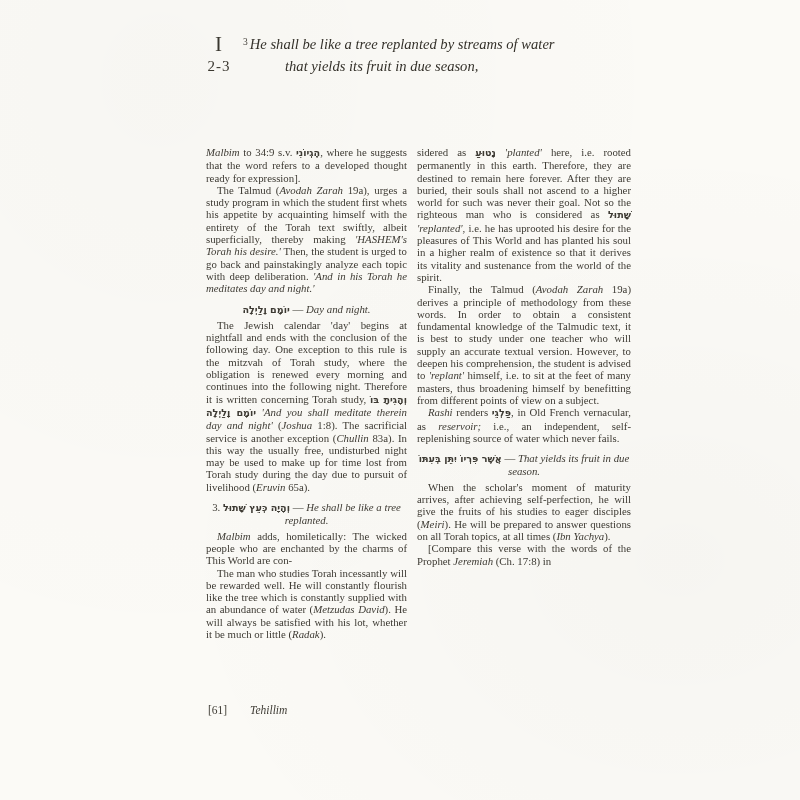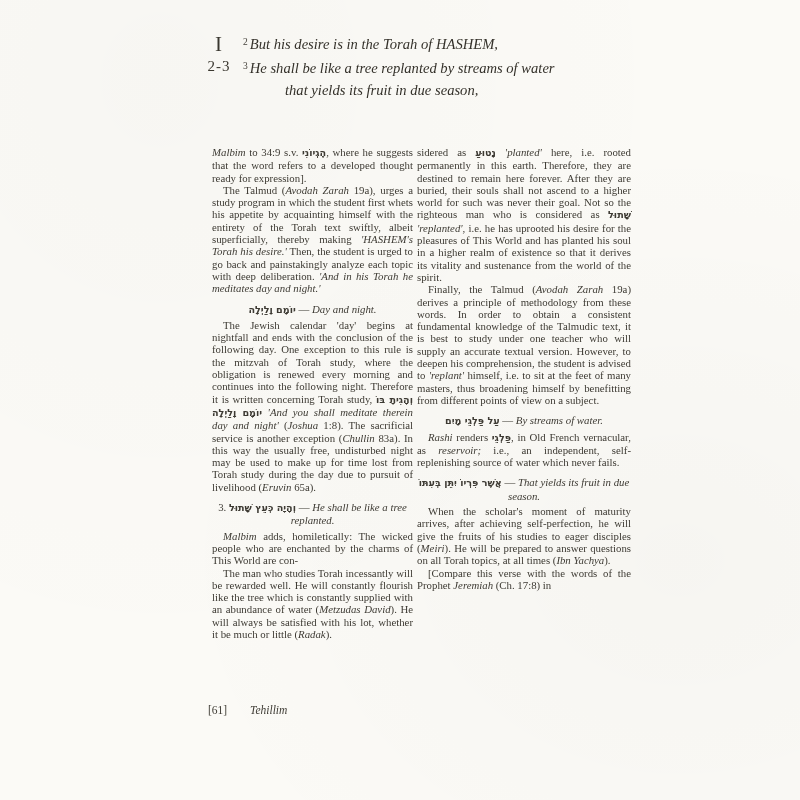--- a/index.html
+++ b/index.html
@@ -34,21 +34,21 @@
   .verse-line { white-space:nowrap; }
   .verse-line.indent { padding-left:42px; }
   .vnum { font-style:normal; font-size:9.5px; vertical-align:4px; margin-right:2px; color:#44413a; }
 
   
   .col {
     position:absolute; top:146px;
     font-size:10.8px; line-height:12.3px;
     text-align:justify;
   }
-  .col-left  { left:212px; width:201px; }
+  .col-left  { left:206px; width:201px; }
   .col-right { left:417px; width:214px; }
 
   .col p { margin:0; }
   .col p.para.indent { text-indent:11px; }
   .col p.heading {
     margin-top:8px; margin-bottom:3px;
     text-align:center;
   }
   .it { font-style:italic; }
   .heb {
@@ -71,38 +71,36 @@
 <body>
 
 <div class="page">
 
   <div class="chapter-block">
     <div class="chapter-numeral">I</div>
     <div class="verse-range">2-3</div>
   </div>
 
   <div class="verse-block">
-      <div class="verse-line"><span class="vnum">2</span><span>But his desire is in the Torah of HASHEM,</span></div>
       <div class="verse-line"><span class="vnum">3</span><span>He shall be like a tree replanted by streams of water</span></div>
       <div class="verse-line indent"><span>that yields its fruit in due season,</span></div>
     </div>
 
   <div class="col col-left">
       <p class="para"><span class="it">Malbim</span><span> to 34:9 s.v. </span><span class="heb" dir="rtl">הֶגְיוֹנִי</span><span>, where he suggests that the word refers to a developed thought ready for expression].</span></p>
       <p class="para indent"><span>The Talmud (</span><span class="it">Avodah Zarah</span><span> 19a), urges a study program in which the student first whets his appetite by acquainting himself with the entirety of the Torah text swiftly, albeit superficially, thereby making </span><span class="it">'HASHEM's Torah his desire.'</span><span> Then, the student is urged to go back and painstakingly analyze each topic with deep deliberation. </span><span class="it">'And in his Torah he meditates day and night.'</span></p>
       <p class="heading"><span class="heb" dir="rtl">יוֹמָם וָלַיְלָה</span><span> — </span><span class="it">Day and night.</span></p>
       <p class="para indent"><span>The Jewish calendar 'day' begins at nightfall and ends with the conclusion of the following day. One exception to this rule is the mitzvah of Torah study, where the obligation is renewed every morning and continues into the following night. Therefore it is written concerning Torah study, </span><span class="heb" dir="rtl">וְהָגִיתָ בּוֹ יוֹמָם וָלַיְלָה</span><span> </span><span class="it">'And you shall meditate therein day and night'</span><span> (</span><span class="it">Joshua</span><span> 1:8). The sacrificial service is another exception (</span><span class="it">Chullin</span><span> 83a). In this way the usually free, undisturbed night may be used to make up for time lost from Torah study during the day due to pursuit of livelihood (</span><span class="it">Eruvin</span><span> 65a).</span></p>
       <p class="heading"><span>3. </span><span class="heb" dir="rtl">וְהָיָה כְּעֵץ שָׁתוּל</span><span> — </span><span class="it">He shall be like a tree replanted.</span></p>
       <p class="para indent"><span class="it">Malbim</span><span> adds, homiletically: The wicked people who are enchanted by the charms of This World are con-</span></p>
       <p class="para indent"><span>The man who studies Torah incessantly will be rewarded well. He will constantly flourish like the tree which is constantly supplied with an abundance of water (</span><span class="it">Metzudas David</span><span>). He will always be satisfied with his lot, whether it be much or little (</span><span class="it">Radak</span><span>).</span></p>
     </div>
   <div class="col col-right">
       <p class="para"><span>sidered as </span><span class="heb" dir="rtl">נָטוּעַ</span><span> </span><span class="it">'planted'</span><span> here, i.e. rooted permanently in this earth. Therefore, they are destined to remain here forever. After they are buried, their souls shall not ascend to a higher world for such was never their goal. Not so the righteous man who is considered as </span><span class="heb" dir="rtl">שָׁתוּל</span><span> </span><span class="it">'replanted'</span><span>, i.e. he has uprooted his desire for the pleasures of This World and has planted his soul in a higher realm of existence so that it derives its vitality and sustenance from the world of the spirit.</span></p>
       <p class="para indent"><span>Finally, the Talmud (</span><span class="it">Avodah Zarah</span><span> 19a) derives a principle of methodology from these words. In order to obtain a consistent fundamental knowledge of the Talmudic text, it is best to study under one teacher who will supply an accurate textual version. However, to deepen his comprehension, the student is advised to </span><span class="it">'replant'</span><span> himself, i.e. to sit at the feet of many masters, thus broadening himself by benefitting from different points of view on a subject.</span></p>
-      <p class="heading"><span class="heb" dir="rtl">עַל פַּלְגֵי מָיִם</span><span> — </span><span class="it">By streams of water.</span></p>
       <p class="para indent"><span class="it">Rashi</span><span> renders </span><span class="heb" dir="rtl">פַּלְגֵי</span><span>, in Old French vernacular, as </span><span class="it">reservoir;</span><span> i.e., an independent, self-replenishing source of water which never fails.</span></p>
       <p class="heading"><span class="heb" dir="rtl">אֲשֶׁר פִּרְיוֹ יִתֵּן בְּעִתּוֹ</span><span> — </span><span class="it">That yields its fruit in due season.</span></p>
       <p class="para indent"><span>When the scholar's moment of maturity arrives, after achieving self-perfection, he will give the fruits of his studies to eager disciples (</span><span class="it">Meiri</span><span>). He will be prepared to answer questions on all Torah topics, at all times (</span><span class="it">Ibn Yachya</span><span>).</span></p>
       <p class="para indent"><span>[Compare this verse with the words of the Prophet </span><span class="it">Jeremiah</span><span> (Ch. 17:8) in</span></p>
     </div>
 
   <div class="footer">
     <span class="pgnum">[61]</span>
     <span class="book">Tehillim</span>
   </div>

